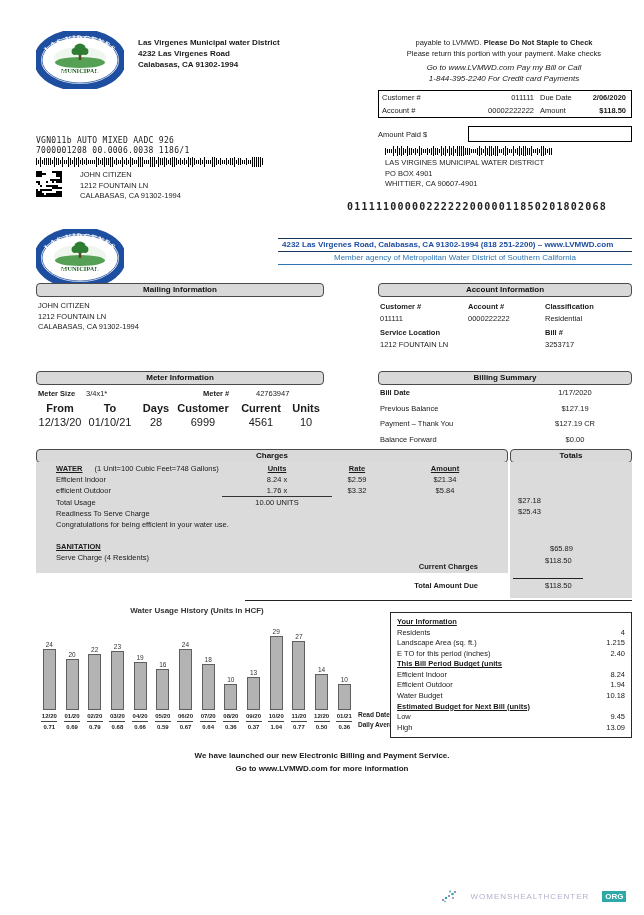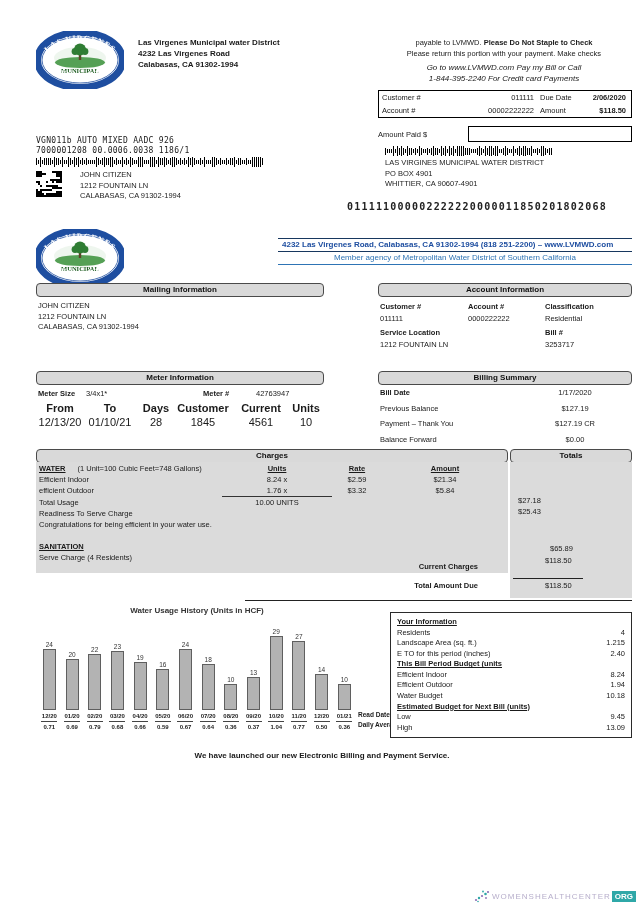--- a/index.html
+++ b/index.html
@@ -31,37 +31,37 @@
   
   .metertable{display:grid;grid-template-columns:44px 56px 36px 58px 58px 32px;font-size:11px}
   .metertable span{text-align:center;line-height:13.5px}
   
   .billrows{font-size:7.5px}
   .billrow{display:grid;grid-template-columns:140px 110px;height:15.5px}
   .billrow .v{text-align:center}
   
   .graypanel{background:#dbdbdb}
   .chgrid{display:grid;grid-template-columns:186px 110px 50px 126px;font-size:7.5px;line-height:11px}
-  .chgrid .lab{padding-left:3px;white-space:nowrap}
+  .chgrid .lab{padding-left:20px;white-space:nowrap}
   .chgrid .cc{text-align:center}
   .uline{border-bottom:1px solid #333}
   
   .bars{display:flex;align-items:flex-end;height:88px}
   .bcol{width:22.7px;display:flex;flex-direction:column;align-items:center;justify-content:flex-end}
   .bval{font-size:6.5px;color:#333;margin-bottom:1px}
   .bar{width:13px;background:#b3b3b3;border:1px solid #5f5f5f}
   .dates,.avgs{display:flex}
   .dcell,.acell{width:22.7px;text-align:center;font-size:6px;font-weight:bold;color:#222;line-height:8px}
   .acell b{display:inline-block;border-top:1px solid #444;padding-top:1px;min-width:16px;font-size:6px}
   
   .yibox{border:1.5px solid #2a2a2a;background:#fff;padding:4px 6px}
   .yirow{display:flex;justify-content:space-between;font-size:7.5px;line-height:10.6px}
   .yirow.h span:first-child{font-weight:bold;text-decoration:underline}
   
-  .wm{display:flex;align-items:center;gap:1px;justify-content:flex-end}
+  .wm{display:flex;align-items:center;gap:13px;justify-content:center}
   .wmtext{font-size:8px;letter-spacing:1px;color:#b7aecb}
   .wmorg{font-size:8px;font-weight:bold;color:#fff;background:#2fa8a8;padding:0 3px;line-height:11px}
 </style>
 </head>
 <body>
 
 <div class="page">
 
   <div class="abs" style="left:36px;top:31px"><svg width="88" height="58" viewBox="0 0 88 58">
         <ellipse cx="44" cy="29" rx="42.5" ry="27.5" fill="#fff" stroke="#1e4ea0" stroke-width="7"></ellipse>
@@ -472,21 +472,21 @@
   <div class="abs metertable" style="left:38px;top:402px;width:284px">
       <span class="b">From</span>
       <span class="b">To</span>
       <span class="b">Days</span>
       <span class="b">Customer</span>
       <span class="b">Current</span>
       <span class="b">Units</span>
       <span>12/13/20</span>
       <span>01/10/21</span>
       <span>28</span>
-      <span>1845</span>
+      <span>6999</span>
       <span>4561</span>
       <span>10</span>
     </div>
 
   <div class="abs sechead" style="left:378px;top:371px;width:254px">Billing Summary</div>
   <div class="abs billrows" style="left:380px;top:388px;width:250px">
       <div class="billrow">
         <span class="b">Bill Date</span>
         <span class="v">1/17/2020</span>
       </div>
@@ -706,20 +706,21 @@
           <span>9.45</span>
         </div>
         <div class="yirow">
           <span>High</span>
           <span>13.09</span>
         </div>
       </div>
   </div>
 
   <div class="abs c b t8" style="left:0;top:751px;width:644px">We have launched our new Electronic Billing and Payment Service.</div>
+  <div class="abs c b t8" style="left:0;top:764px;width:644px">Go to www.LVMWD.com for more information</div>
 
   <div class="abs wm" style="left:430px;top:889px;width:206px">
     <svg width="18" height="14" viewBox="0 0 18 14">
       <circle cx="3" cy="11" r="1.1" fill="#8a6fb5"></circle>
       <circle cx="6" cy="9" r="1.2" fill="#2fa8a8"></circle>
       <circle cx="9" cy="7" r="1.1" fill="#8a6fb5"></circle>
       <circle cx="12.5" cy="5" r="1.3" fill="#2fa8a8"></circle>
       <circle cx="15" cy="3" r="1.1" fill="#8a6fb5"></circle>
       <circle cx="10" cy="2.5" r="0.9" fill="#2fa8a8"></circle>
       <circle cx="5" cy="12.5" r="0.8" fill="#2fa8a8"></circle>

